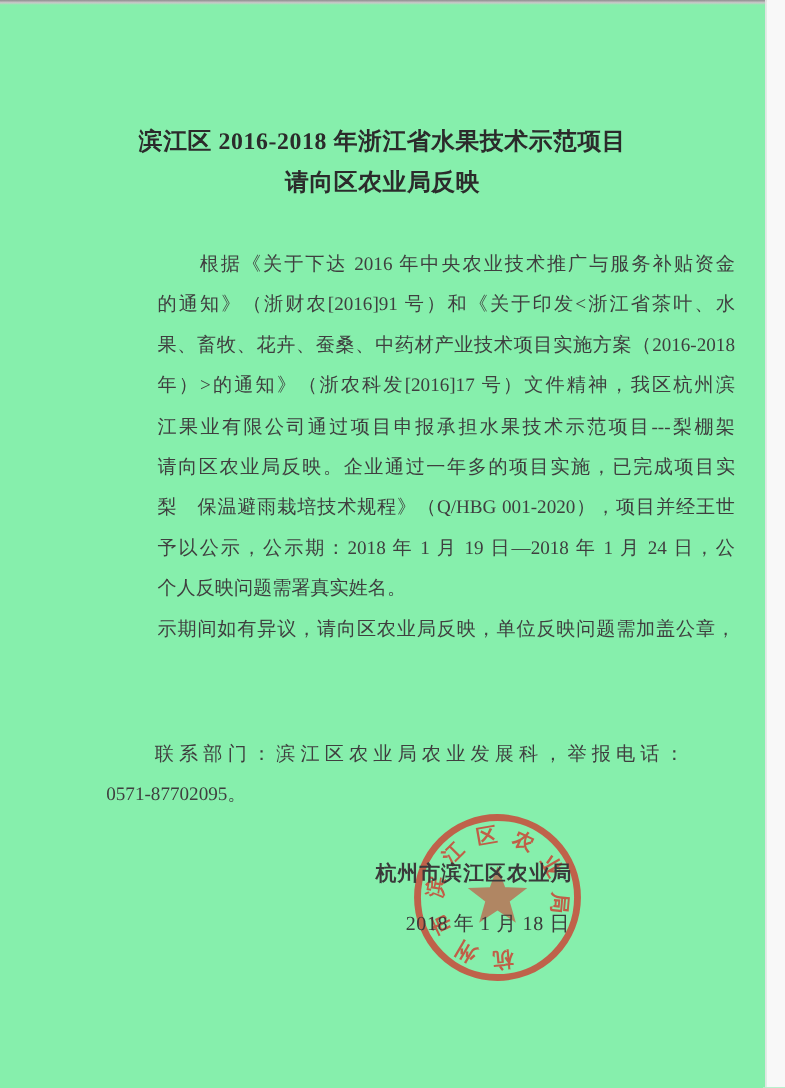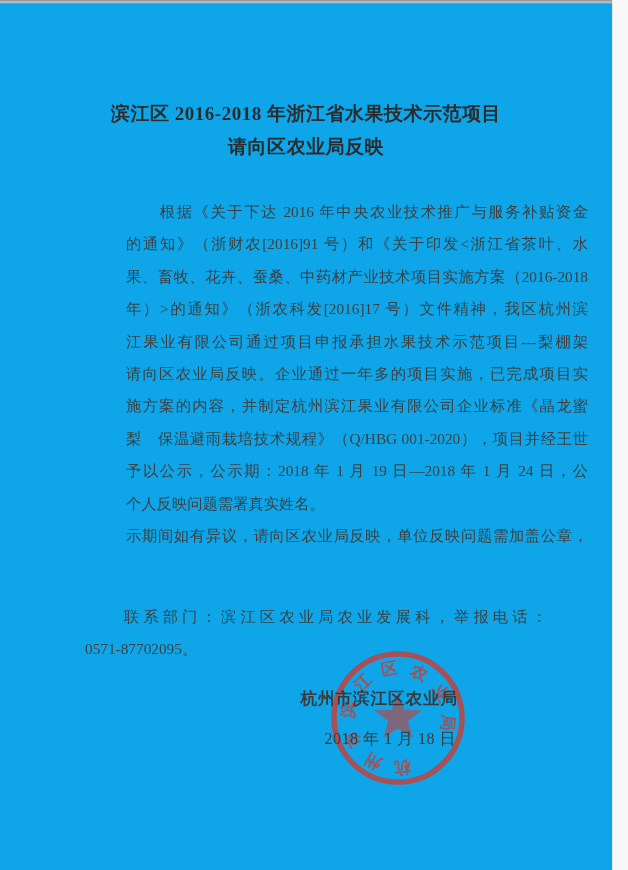--- a/index.html
+++ b/index.html
@@ -5,21 +5,21 @@
   * { margin: 0; padding: 0; box-sizing: border-box; }
   html, body { width: 628px; height: 870px; }
   body {
     font-family: "Liberation Serif", "DejaVu Serif", serif;
     background: #f2f2f2;
   }
   .page {
     position: relative;
     width: 628px;
     height: 870px;
-    background: #0ea5e9;
+    background: #86efac;
     overflow: hidden;
     color: var(--body-text, #3f3f3f);
   }
   
   .top-edge {
     position: absolute; top: 0; left: 0; right: 0; height: 4px;
     background: linear-gradient(to bottom, #8d8d8d 0%, #c9c9c9 55%, rgba(255,255,255,0) 100%);
   }
   .right-paper-edge {
     position: absolute; top: 0; bottom: 0; left: 612px; width: 1px;
@@ -40,21 +40,21 @@
     letter-spacing: 0.5px;
   }
   
   .para {
     position: absolute; left: 85px; width: 462px;
     font-size: 15.3px;
     line-height: 32.4px;
     color: var(--body-text, #3f3f3f);
   }
   .para1 { top: 196px; margin-left: 41px; }
-  .para2 { top: 601px; }
+  .para2 { top: 588px; }
   .tline {
     white-space: nowrap;
     overflow: hidden;
     height: 32.4px;
   }
   .tline.jl {
     text-align: justify;
     text-align-last: justify;
     -moz-text-align-last: justify;
   }
@@ -114,21 +114,20 @@
     <div>请向区农业局反映</div>
   </div>
 
   <div class="para para1">
       <div class="tline jl">　　根据《关于下达 2016 年中央农业技术推广与服务补贴资金</div>
       <div class="tline jl">的通知》（浙财农[2016]91 号）和《关于印发&lt;浙江省茶叶、水</div>
       <div class="tline jl">果、畜牧、花卉、蚕桑、中药材产业技术项目实施方案（2016-2018</div>
       <div class="tline jl">年）&gt;的通知》（浙农科发[2016]17 号）文件精神，我区杭州滨</div>
       <div class="tline jl">江果业有限公司通过项目申报承担水果技术示范项目---梨棚架</div>
       <div class="tline jl">请向区农业局反映。企业通过一年多的项目实施，已完成项目实</div>
-      <div class="tline jl">施方案的内容，并制定杭州滨江果业有限公司企业标准《晶龙蜜</div>
       <div class="tline jl">梨　保温避雨栽培技术规程》（Q/HBG 001-2020），项目并经王世</div>
       <div class="tline jl">予以公示，公示期：2018 年 1 月 19 日—2018 年 1 月 24 日，公</div>
       <div class="tline">个人反映问题需署真实姓名。</div>
       <div class="tline jl">示期间如有异议，请向区农业局反映，单位反映问题需加盖公章，</div>
     </div>
 
   <div class="para para2">
       <div class="tline jl">　　联系部门：滨江区农业局农业发展科，举报电话：</div>
       <div class="tline">0571-87702095。</div>
     </div>

